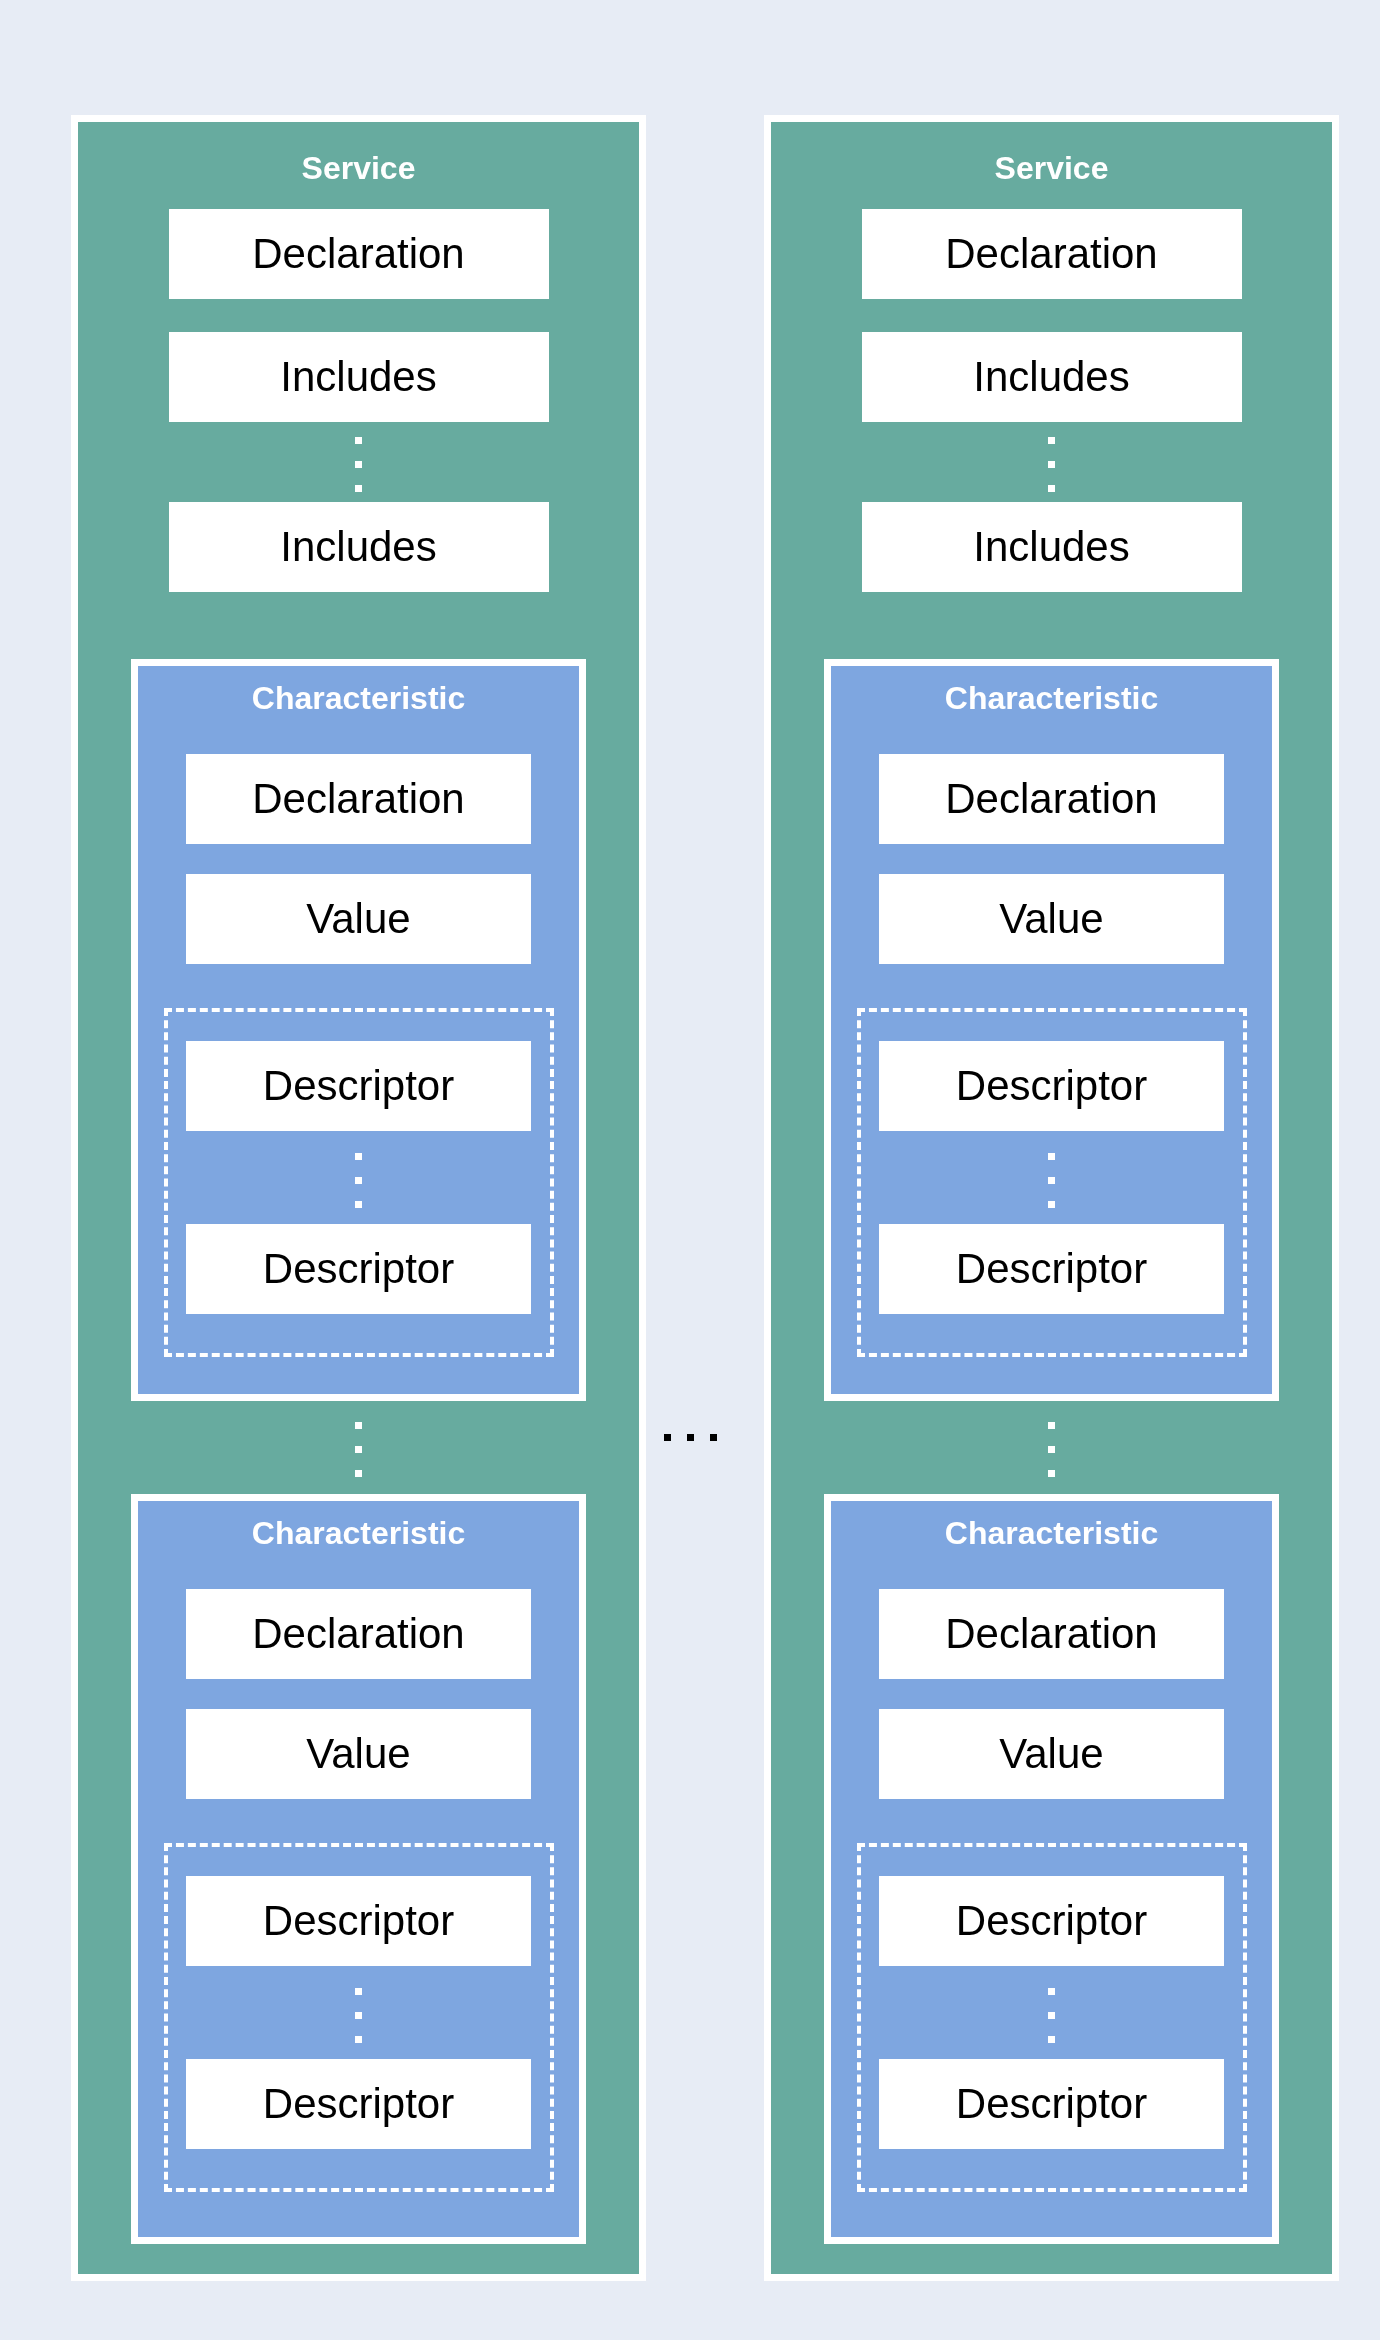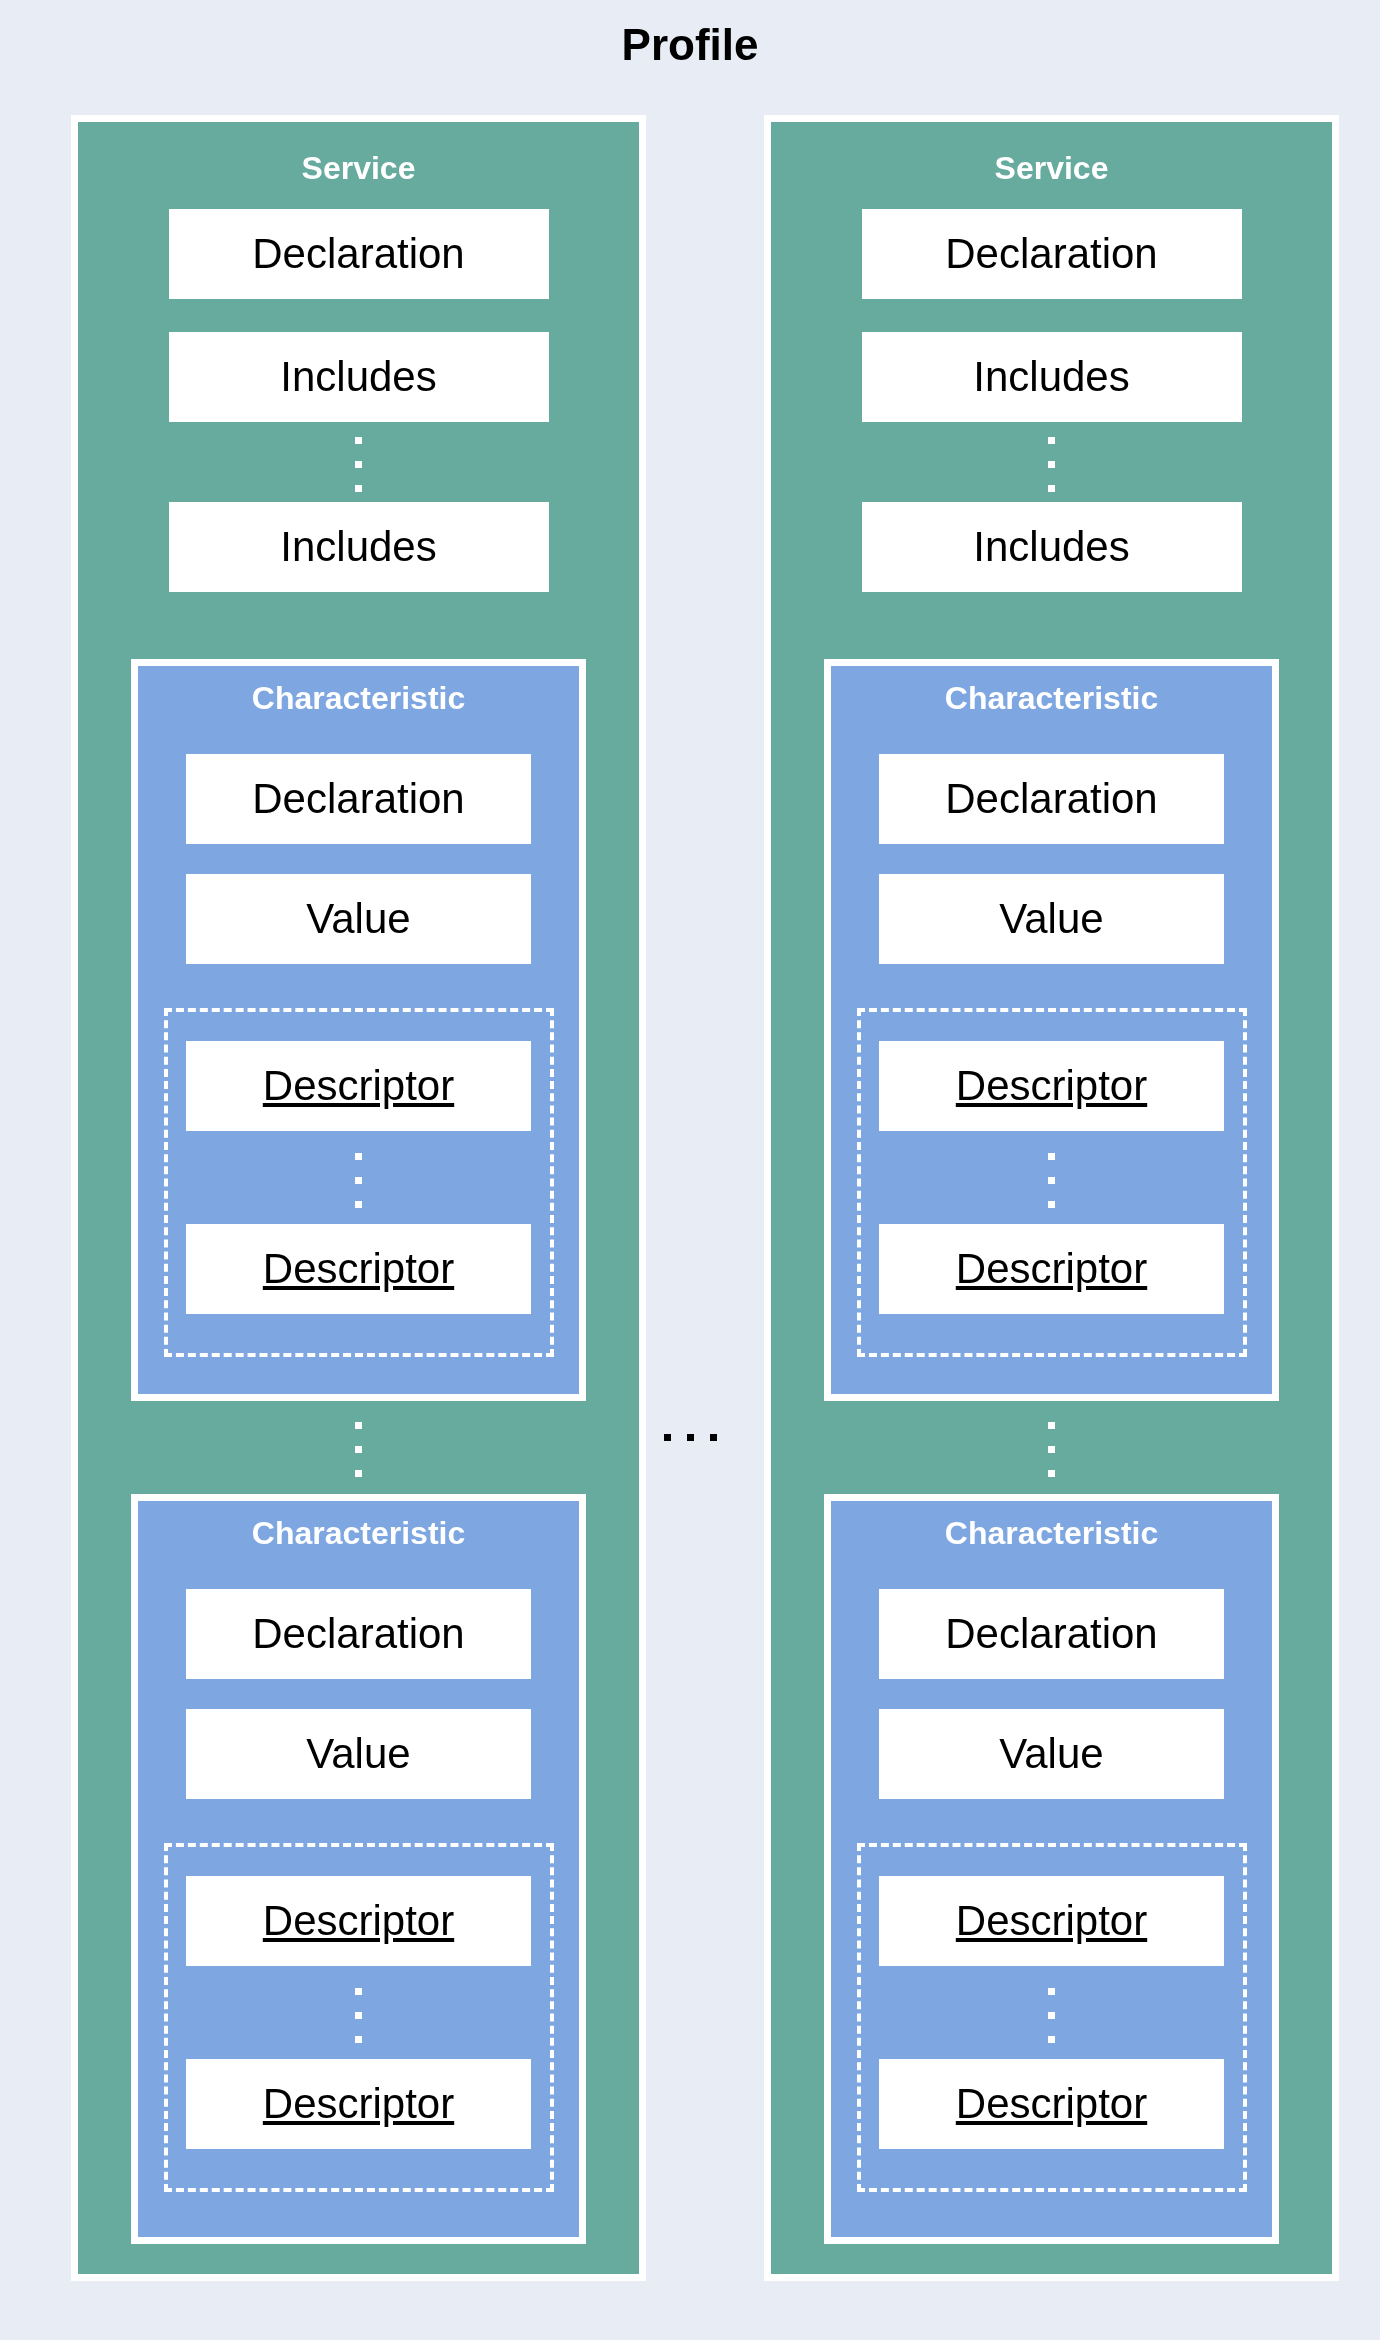--- a/index.html
+++ b/index.html
@@ -58,35 +58,33 @@
     color:var(--header-text,#ffffff);
   }
   .char-box{width:345px;margin-left:auto;margin-right:auto;}
   .char-decl{margin-top:36px;}
   .char-value{margin-top:30px;}
   .dashed{
     box-sizing:border-box;
     width:390px;margin:44px auto 0 auto;
     border:4px dashed var(--border,#ffffff);
     padding:29px 0 39px 0;
-    text-decoration:underline;
   }
   .desc-dots{margin:22px 0 16px 0;}
   .hdots{
     position:absolute;left:632px;top:1434px;width:117px;
     display:flex;justify-content:center;align-items:center;gap:16px;
   }
   .hdots .dot{width:7px;height:7px;background:var(--ellipsis-dots,#000000);}
 </style>
 </head>
 <body>
 
 <div class="canvas">
 
-  <div class="page-title">Profile</div>
 
   <div class="columns">
 
     <section class="service">
       <div class="service-title">Service</div>
       <div class="wbox svc-box svc-decl">Declaration</div>
       <div class="wbox svc-box svc-inc1">Includes</div>
       <div class="vdots svc-dots">
         <span class="dot"></span>
         <span class="dot"></span>

